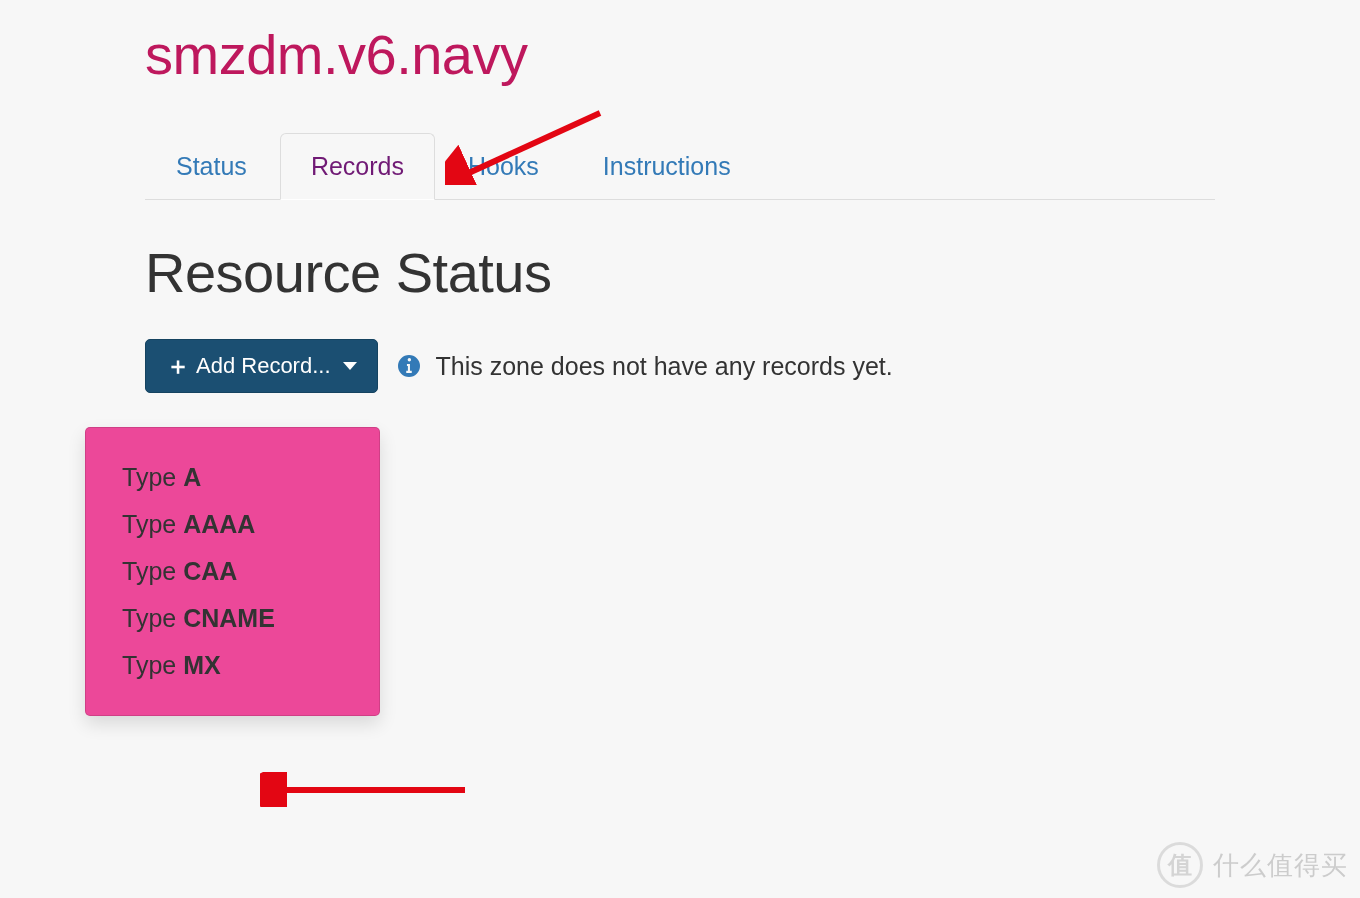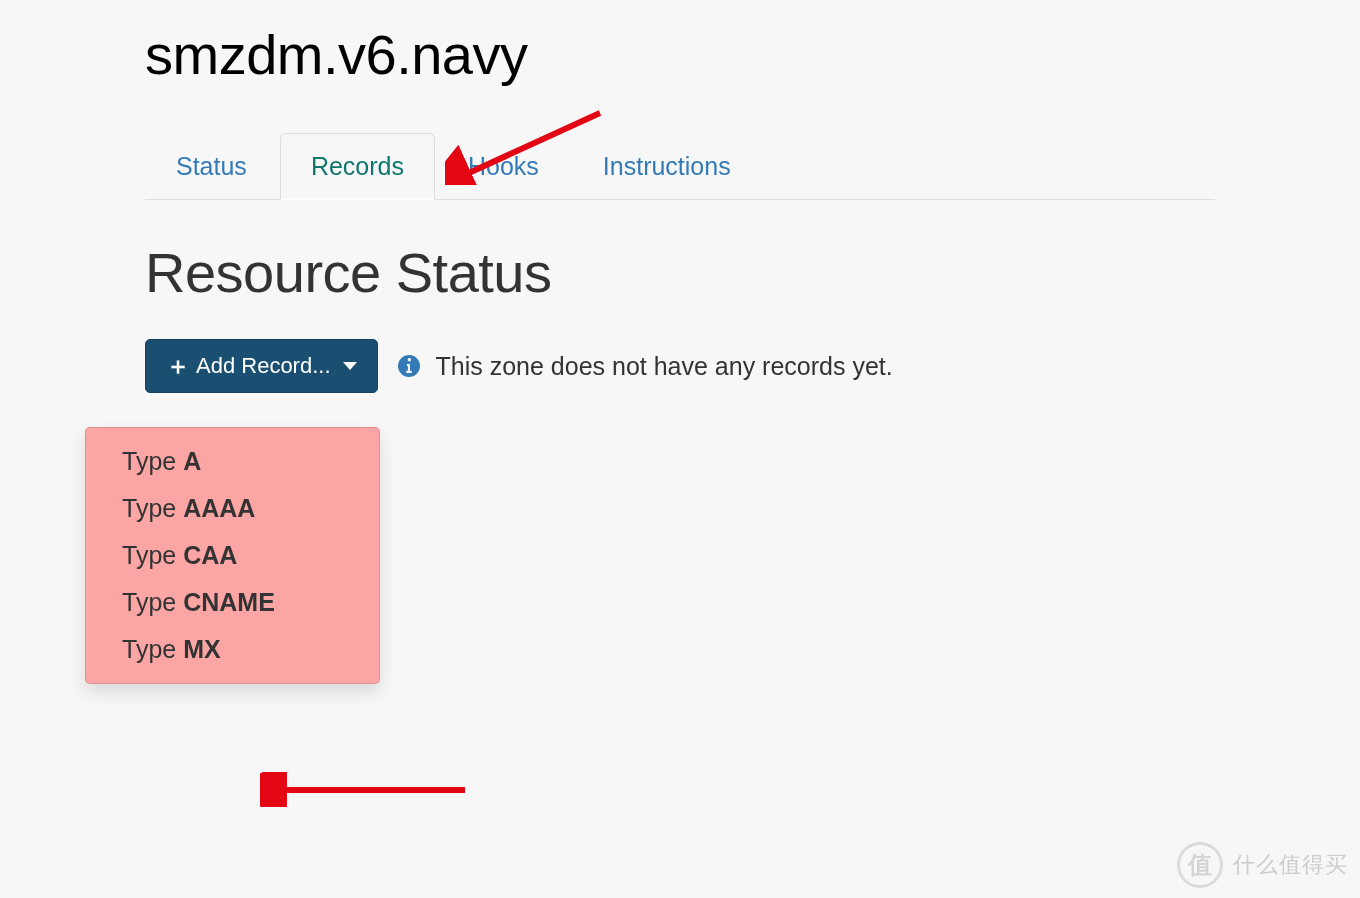--- a/index.html
+++ b/index.html
@@ -14,21 +14,21 @@
       overflow: hidden;
       position: relative;
     }
     .container {
       padding: 22px 145px 0 145px;
     }
     h1.domain-title {
       font-size: 56px;
       font-weight: 500;
       margin: 0 0 10px 0;
-      color: #000000;
+      color: #be185d;
       letter-spacing: -0.5px;
     }
     .tabs-wrap {
       border-bottom: 1px solid #ddd;
       margin-top: 46px;
       text-align: center;
     }
     .tabs {
       display: flex;
       list-style: none;
@@ -39,21 +39,21 @@
       font-size: 25px;
       padding: 18px 30px;
       color: #337ab7;
       cursor: pointer;
       border: 1px solid transparent;
       border-radius: 6px 6px 0 0;
       margin-right: 2px;
       background: transparent;
     }
     .tab.active {
-      color: #0f766e;
+      color: #701a75;
       border-color: #ddd #ddd #fff #ddd;
       background: #f7f7f7;
     }
     h2.section-title {
       font-size: 56px;
       font-weight: 500;
       margin: 40px 0 34px 0;
       color: #333;
       letter-spacing: -0.5px;
     }
@@ -97,25 +97,25 @@
     .info-icon-svg {
       width: 22px; height: 22px;
       fill: #337ab7;
       flex-shrink: 0;
     }
     .dropdown-menu {
       position: absolute;
       left: 85px;
       top: 427px;
       width: 295px;
-      background: #fca5a5;
+      background: #ec4899;
       border: 1px solid rgba(0,0,0,.12);
       border-radius: 5px;
       box-shadow: 0 8px 18px rgba(0,0,0,.12);
-      padding: 10px 0;
+      padding: 26px 0;
     }
     .dropdown-item {
       font-size: 25px;
       padding: 9px 36px;
       color: #333;
       cursor: pointer;
     }
     .dropdown-item .prefix {
       font-weight: 400;
     }
@@ -149,21 +149,21 @@
     .watermark .ring {
       width: 46px; height: 46px;
       border-radius: 50%;
       border: 3px solid #bbb;
       display: flex;
       align-items: center; justify-content: center;
       font-size: 24px; font-weight: 700;
       color: #aaa;
     }
     .watermark .txt {
-      font-size: 22px;
+      font-size: 26px;
       letter-spacing: 1px;
     }
   </style>
 </head>
 <body>
 
 <div class="container">
 
   <h1 class="domain-title">smzdm.v6.navy</h1>
 

